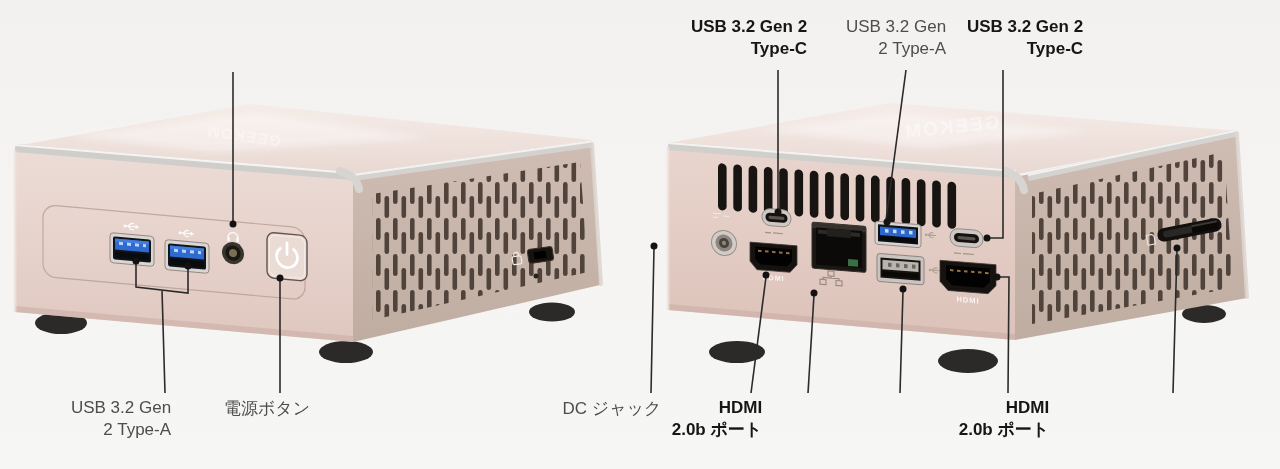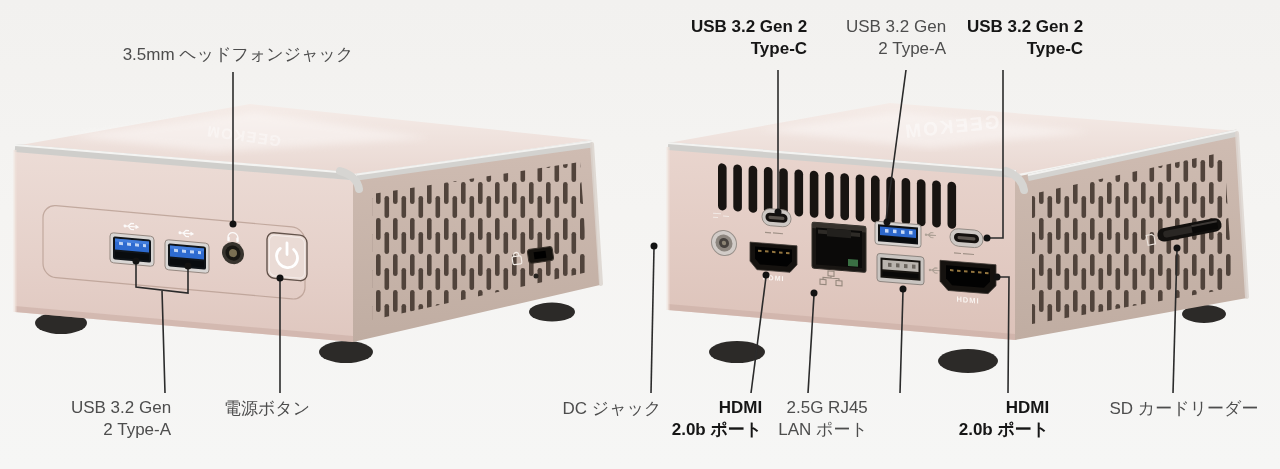--- a/index.html
+++ b/index.html
@@ -331,21 +331,20 @@
     <circle cx="987" cy="238" r="3.5"></circle>
     <circle cx="654" cy="246" r="3.5"></circle>
     <circle cx="766" cy="275" r="3.5"></circle>
     <circle cx="814" cy="293" r="3.5"></circle>
     <circle cx="903" cy="289" r="3.5"></circle>
     <circle cx="997" cy="277" r="3.5"></circle>
     <circle cx="1177" cy="248" r="3.5"></circle>
   </g>
 </svg>
 
-<div class="lbl" style="left:238px;top:44px;">3.5mm ヘッドフォンジャック</div>
 
 <div class="lbl bold" style="left:749px;top:16px;">
   <span>USB 3.2 Gen 2</span>
   <span>Type-C</span>
 </div>
 <div class="lbl" style="left:896px;top:16px;">
   <span>USB 3.2 Gen</span>
   <span>2 Type-A</span>
 </div>
 <div class="lbl bold" style="left:1025px;top:16px;">
@@ -357,23 +356,18 @@
   <span>USB 3.2 Gen</span>
   <span>2 Type-A</span>
 </div>
 <div class="lbl" style="left:267px;top:398px;">電源ボタン</div>
 
 <div class="lbl" style="left:612px;top:398px;">DC ジャック</div>
 <div class="lbl bold" style="left:717px;top:397px;">
   <span>HDMI</span>
   <span>2.0b ポート</span>
 </div>
-<div class="lbl" style="left:823px;top:397px;">
-  <span>2.5G RJ45</span>
-  <span>LAN ポート</span>
-</div>
 <div class="lbl bold" style="left:1004px;top:397px;">
   <span>HDMI</span>
   <span>2.0b ポート</span>
 </div>
-<div class="lbl" style="left:1184px;top:398px;">SD カードリーダー</div>
 
 </div>
 
 </body></html>

